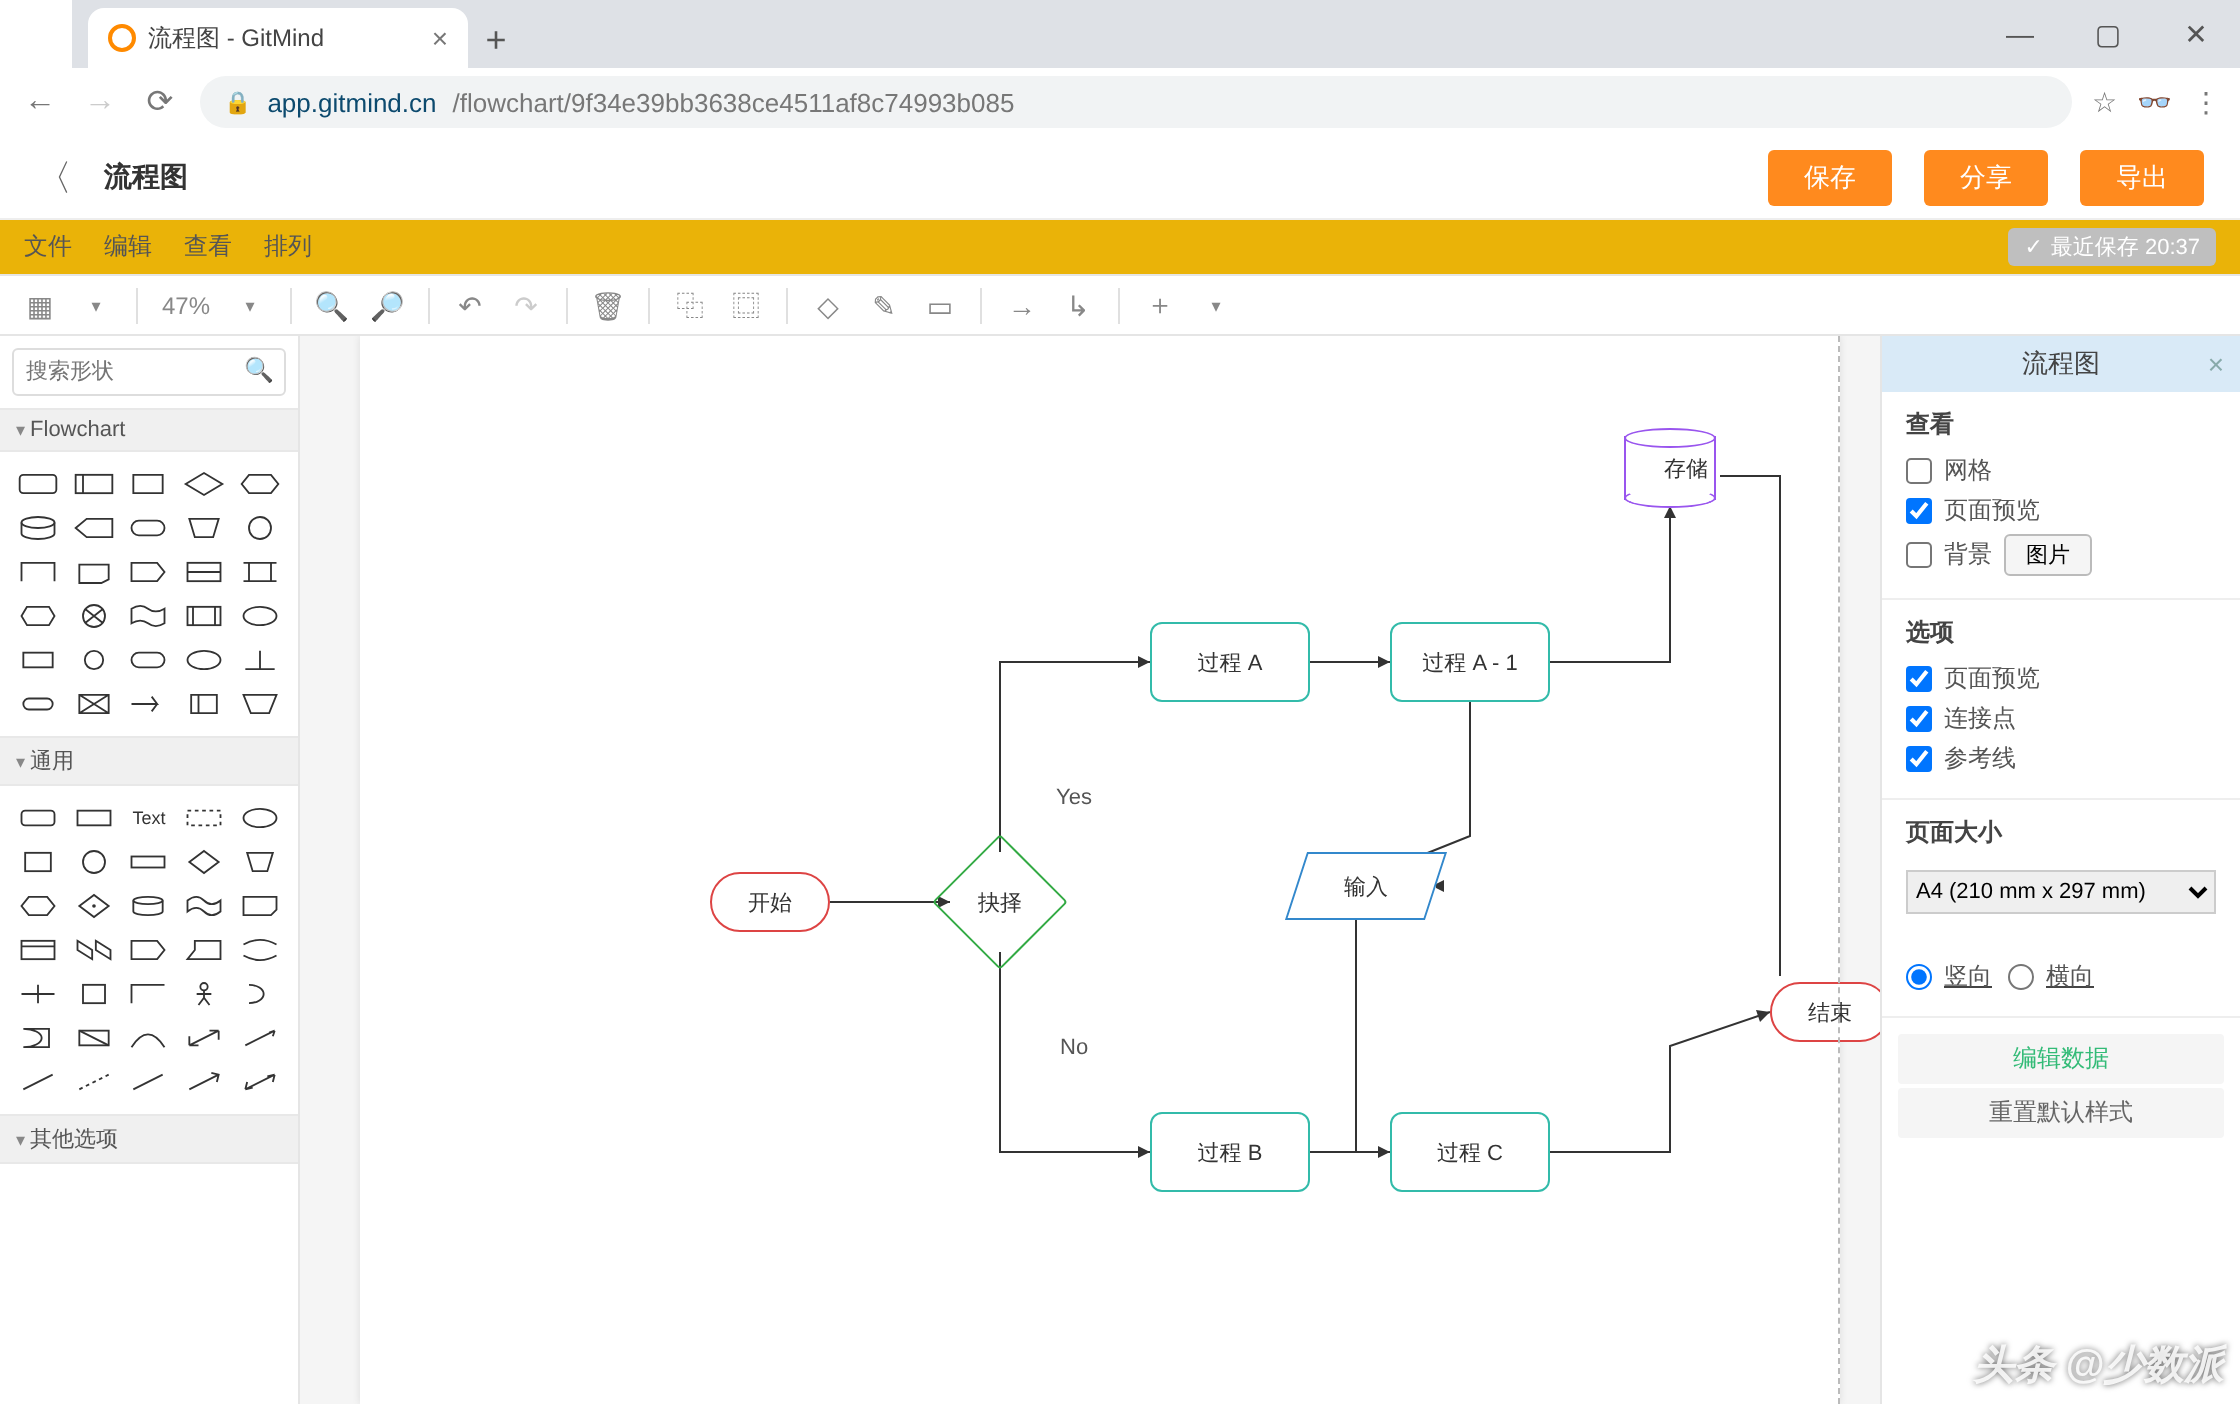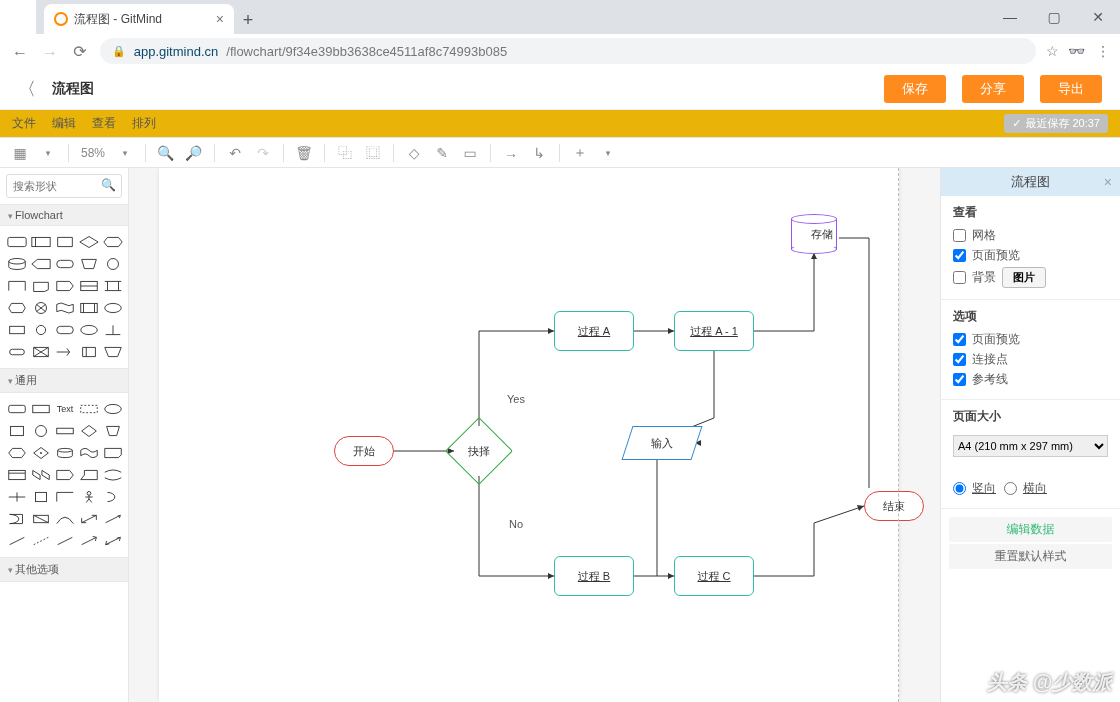--- a/index.html
+++ b/index.html
@@ -32,53 +32,53 @@
 .menu-bar .save-status { margin-left: auto; background: #bfbfbf; color: #fff; border-radius: 3px; padding: 2px 8px; display: flex; align-items: center; gap: 4px; font-size: 11px; }
 
 
 .toolbar { height: 30px; background: #fff; border-bottom: 1px solid #e5e5e5; display: flex; align-items: center; padding: 0 8px; gap: 4px; color: #888; }
 .toolbar .sep { width: 1px; height: 18px; background: #e0e0e0; margin: 0 4px; }
 .toolbar .tb-btn { width: 24px; height: 24px; display: flex; align-items: center; justify-content: center; font-size: 14px; }
 .toolbar .zoom { font-size: 12px; padding: 0 4px; }
 
 
 .main { display: flex; height: calc(702px - 68px - 42px - 28px - 30px); }
-.left-panel { width: 129px; border-right: 1px solid #e5e5e5; background: #fff; overflow: hidden; display: flex; flex-direction: column; }
+.left-panel { width: 150px; border-right: 1px solid #e5e5e5; background: #fff; overflow: hidden; display: flex; flex-direction: column; }
 .search-box { margin: 6px; position: relative; }
 .search-box input { width: 100%; height: 24px; border: 1px solid #ddd; border-radius: 3px; padding: 0 22px 0 6px; font-size: 11px; }
 .search-box .mag { position: absolute; right: 6px; top: 4px; color: #aaa; font-size: 12px; }
 .section-head { background: #f0f0f0; padding: 4px 8px; font-size: 11px; color: #555; border-top: 1px solid #e8e8e8; border-bottom: 1px solid #e8e8e8; cursor: pointer; }
 .section-head::before { content: "▾ "; font-size: 9px; color: #888; }
 .shape-grid { display: grid; grid-template-columns: repeat(5, 1fr); gap: 2px; padding: 6px; }
 .shape-grid .s { height: 20px; display: flex; align-items: center; justify-content: center; }
 .shape-grid svg { width: 22px; height: 16px; }
 
 .canvas-wrap { flex: 1; background: #f5f5f5; position: relative; overflow: hidden; }
 .page { position: absolute; left: 30px; top: 0; width: 740px; height: 534px; background: #fff; box-shadow: 0 0 4px rgba(0,0,0,0.1); }
 .page-edge { position: absolute; right: 0; top: 0; bottom: 0; border-left: 1px dashed #bbb; }
 
 .right-panel { width: 180px; border-left: 1px solid #e5e5e5; background: #fff; font-size: 12px; color: #444; }
 .right-panel .tab-head { background: #d9eaf7; height: 28px; display: flex; align-items: center; justify-content: center; position: relative; font-size: 13px; }
 .right-panel .tab-head .x { position: absolute; right: 8px; color: #8aa; font-size: 14px; }
 .right-panel .sect { padding: 8px 12px; border-bottom: 1px solid #eee; }
 .right-panel .sect h4 { font-size: 12px; font-weight: 600; margin-bottom: 6px; }
 .right-panel label { display: flex; align-items: center; gap: 6px; font-size: 12px; color: #555; margin: 3px 0; }
-.right-panel .btn-img { border: 1px solid #bbb; border-radius: 3px; padding: 2px 10px; font-size: 11px; background: #f5f5f5; float: right; font-weight: bold; }
+.right-panel .btn-img { border: 1px solid #bbb; border-radius: 3px; padding: 2px 10px; font-size: 11px; background: #f5f5f5; float: right; }
 .right-panel select { width: 100%; height: 22px; border: 1px solid #ccc; font-size: 11px; margin: 4px 0; }
 .right-panel .radio-row { display: flex; gap: 8px; margin-top: 16px; text-decoration: underline; }
 .right-panel .link-btn { display: block; text-align: center; color: #3b7; padding: 4px 0; font-size: 12px; background: #f5f5f5; margin: 2px 8px; border-radius: 2px; cursor: pointer; }
 .right-panel .link-btn.gray { color: #666; }
 
 
 .node { position: absolute; display: flex; align-items: center; justify-content: center; font-size: 11px; background: #fff; }
 .node.rounded { border: 1px solid #d44; border-radius: 16px; }
 .node.diamond { border: none; }
 .node.diamond .dshape { position: absolute; inset: 0; border: 1px solid #3a4; transform: rotate(45deg); border-radius: 2px; }
 .node.diamond span { position: relative; z-index: 1; }
-.node.rect { border: 1px solid #3ba; border-radius: 6px; text-decoration: underline; }
+.node.rect { border: 1px solid #3ba; border-radius: 6px; }
 .node.para { border: none; }
 .node.para .pshape { position: absolute; inset: 0; border: 1px solid #38c; transform: skewX(-18deg); }
 .node.para span { position: relative; }
 .node.cyl { border: none; }
 .node.cyl .cbody { position: absolute; inset: 4px 0 4px 0; border-left: 1px solid #95e; border-right: 1px solid #95e; }
 .node.cyl .ctop { position: absolute; left: 0; right: 0; top: 0; height: 10px; border: 1px solid #95e; border-radius: 50%; background: #fff; }
 .node.cyl .cbot { position: absolute; left: 0; right: 0; bottom: 0; height: 10px; border: 1px solid #95e; border-radius: 50%; border-top-color: transparent; }
 .node.cyl span { position: relative; z-index: 2; margin-left: 16px; }
 .edge-label { position: absolute; font-size: 11px; color: #555; }
 
@@ -137,21 +137,21 @@
   <span class="save-status">
       <span>✓</span>
       <span>最近保存 20:37</span>
     </span>
 </div>
 
 <div class="toolbar">
   <span class="tb-btn">▦</span>
     <span class="tb-btn" style="font-size:9px">▾</span>
   <span class="sep"></span>
-  <span class="zoom">58%</span>
+  <span class="zoom">47%</span>
     <span class="tb-btn" style="font-size:9px">▾</span>
   <span class="sep"></span>
   <span class="tb-btn">🔍</span>
   <span class="tb-btn">🔎</span>
   <span class="sep"></span>
   <span class="tb-btn">↶</span>
   <span class="tb-btn" style="color:#ccc">↷</span>
   <span class="sep"></span>
   <span class="tb-btn">🗑</span>
   <span class="sep"></span>

